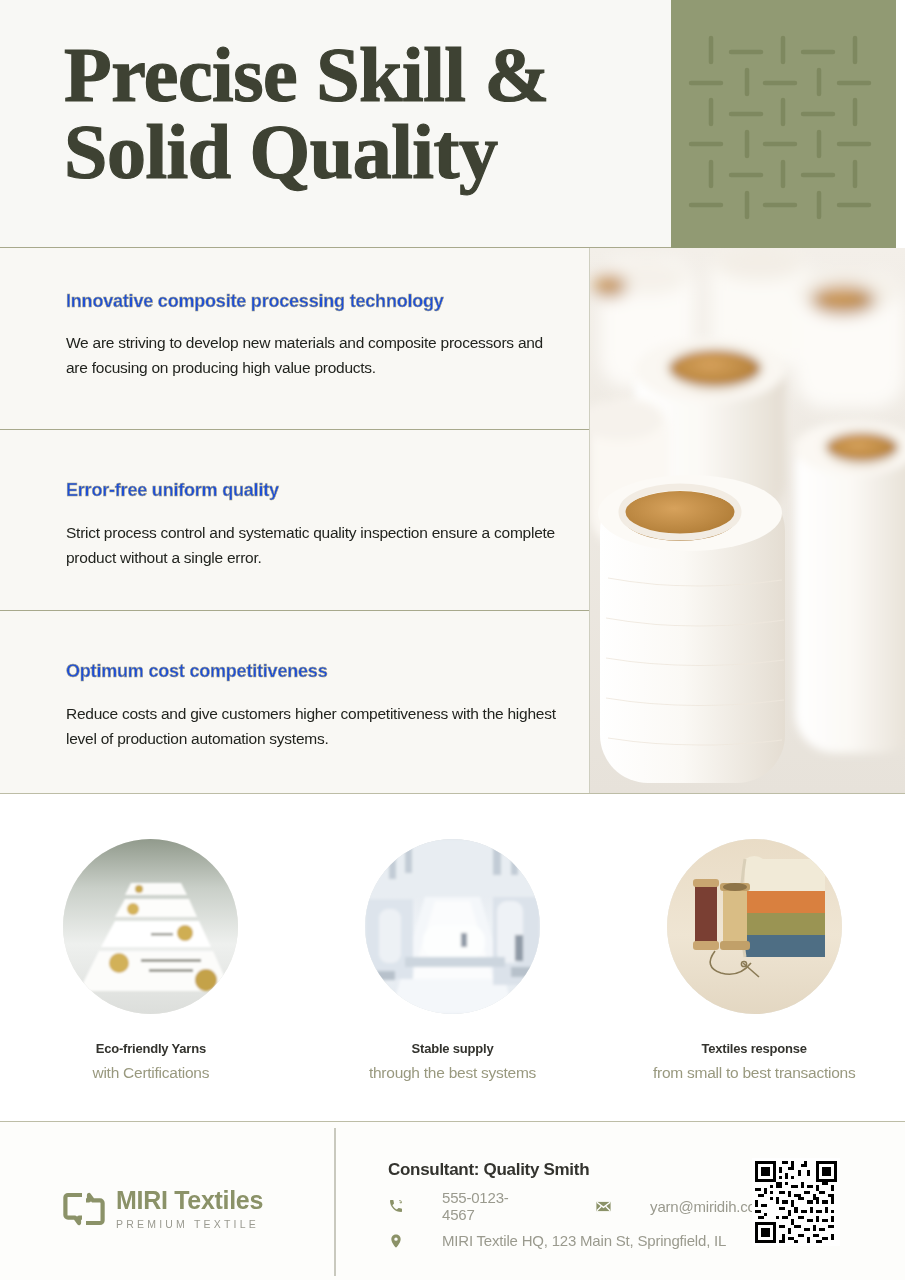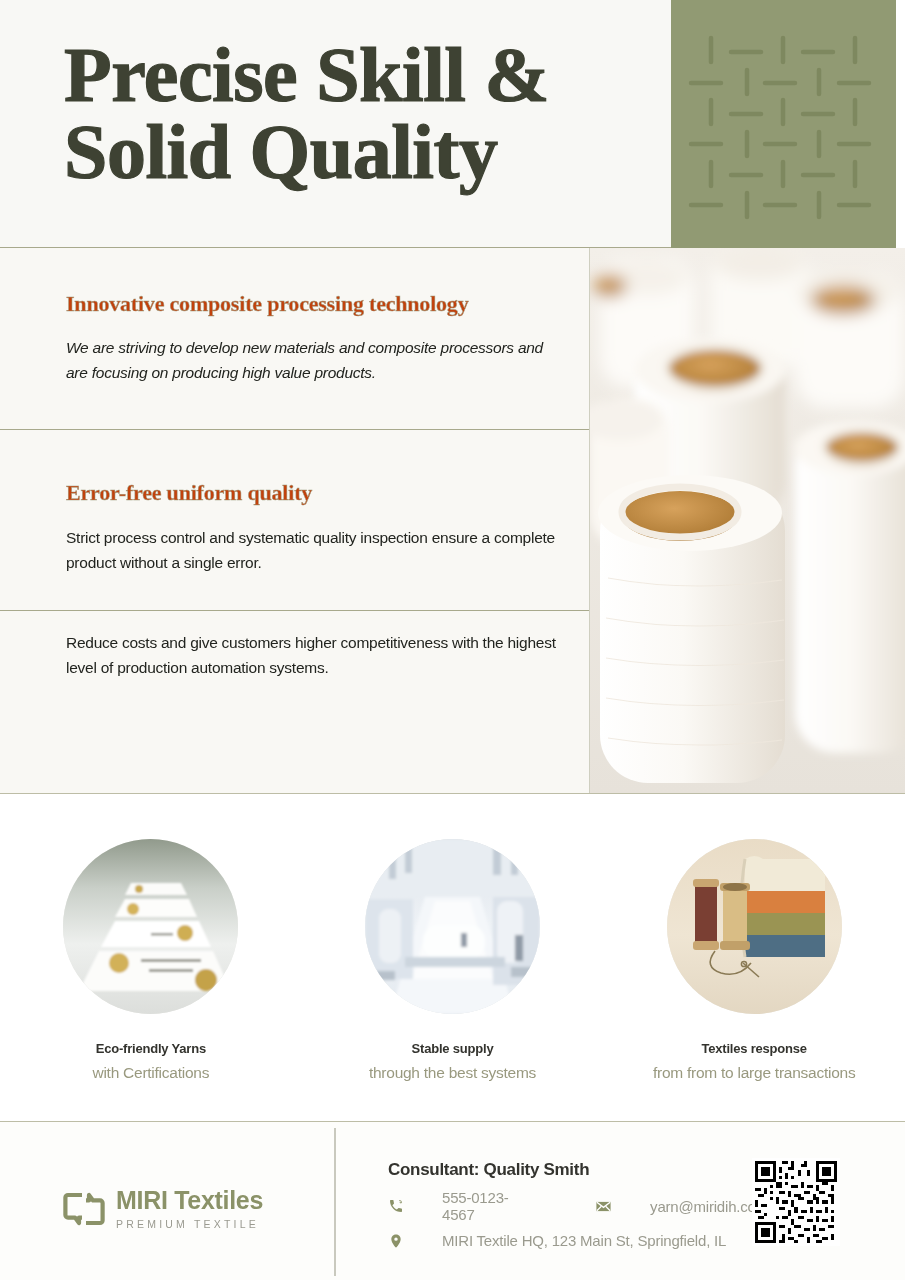--- a/index.html
+++ b/index.html
@@ -59,35 +59,35 @@
     width:590px; height:545px;
     border-right:1.5px solid #cfcfc0;
   }
   .feat-block {
     position:relative;
     padding:0 24px 0 66px;
     height:181px;
   }
   .feat-block + .feat-block { border-top:1.5px solid #a8a98c; }
   .feat-h {
-    font-family:Liberation Serif, serif;
+    font-family:Liberation Sans, sans-serif;
     font-weight:700;
-    font-size:22px;
-    color:#c2410c;
+    font-size:18px;
+    color:#1d4ed8;
     letter-spacing:-0.2px;
     -webkit-text-stroke:0.5px #a3a184;
   }
   .feat-p {
     font-size:15.5px;
     line-height:1.62;
     color:#22241f;
     letter-spacing:-0.25px;
   }
   .fb1 .feat-h { padding-top:43px; }
-  .fb1 .feat-p { padding-top:18px;font-style:italic; }
+  .fb1 .feat-p { padding-top:18px; }
   .fb2 .feat-h { padding-top:50px; }
   .fb2 .feat-p { padding-top:19px; }
   .fb3 .feat-h { padding-top:50px; }
   .fb3 .feat-p { padding-top:19px; }
 
   
   .cards {
     position:absolute; left:0; top:793px;
     width:905px; height:328px;
     background:#ffffff;
@@ -220,20 +220,21 @@
     <div class="feat-col">
       <div class="feat-block fb1">
         <div class="feat-h">Innovative composite processing technology</div>
         <div class="feat-p">We are striving to develop new materials and composite processors and are focusing on producing high value products.</div>
       </div>
       <div class="feat-block fb2">
         <div class="feat-h">Error-free uniform quality</div>
         <div class="feat-p">Strict process control and systematic quality inspection ensure a complete product without a single error.</div>
       </div>
       <div class="feat-block fb3">
+        <div class="feat-h">Optimum cost competitiveness</div>
         <div class="feat-p">Reduce costs and give customers higher competitiveness with the highest level of production automation systems.</div>
       </div>
     </div>
 
     <div class="feat-photo">
       <svg viewBox="0 0 315 545" width="315" height="545" preserveAspectRatio="xMidYMid slice">
         <defs>
           <linearGradient id="bgw" x1="0" y1="0" x2="0" y2="1">
             <stop offset="0" stop-color="#f3efe9"></stop>
               <stop offset="1" stop-color="#e7e2da"></stop>
@@ -417,21 +418,21 @@
           </g>
 
           <g fill="none" stroke="#8a7a55" stroke-width="1.6">
             <path d="M48 112 q-12 16 6 22 q18 5 30 -10"></path>
             <path d="M76 124 l16 14"></path>
           </g>
           <circle cx="77" cy="125" r="2.6" fill="none" stroke="#8a7a55" stroke-width="1.5"></circle>
         </svg>
       </div>
       <div class="card-title">Textiles response</div>
-      <div class="card-sub">from from to large transactions</div>
+      <div class="card-sub">from small to best transactions</div>
     </div>
   </div>
 
   <div class="footer">
     <div class="footer-div"></div>
   </div>
 
   <div class="logo-wrap">
     <svg width="42" height="34" viewBox="0 0 42 34">
       <path d="M19 3 H5 a2.6 2.6 0 0 0 -2.6 2.6 V23 a2.6 2.6 0 0 0 2.6 2.6 H12 L16 31 V25.6 H19" fill="none" stroke="#8b9268" stroke-width="4.2" stroke-linejoin="round" stroke-linecap="butt"></path>

